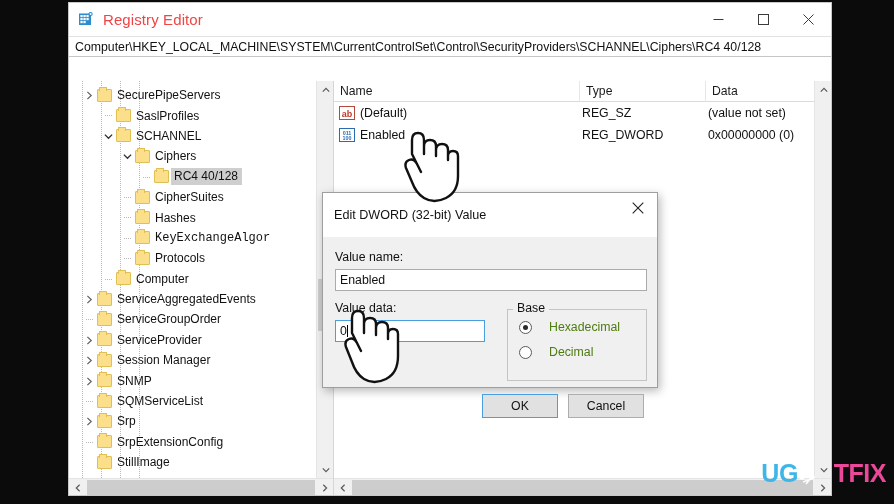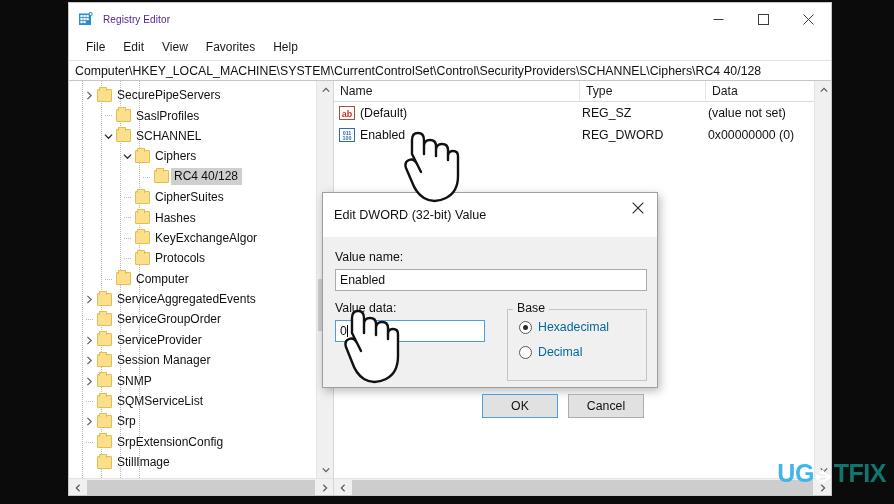--- a/index.html
+++ b/index.html
@@ -23,21 +23,21 @@
   
   .titlebar {
     position: relative; height: 32px; background: #ffffff;
     display: flex; align-items: center;
   }
   .app-icon {
     width: 16px; height: 16px; margin-left: 9px; margin-right: 9px;
     position: relative; flex: none;
   }
   .title-text {
-    font-size: 10px; color: #4c1d95; letter-spacing: .1px;
+    font-size: 15px; color: #ef4444; letter-spacing: .1px;
   }
   .winbtns { position: absolute; right: 0; top: 0; height: 32px; display: flex; }
   .winbtn {
     width: 45px; height: 32px; display: flex; align-items: center; justify-content: center;
     color: #3b3b3b;
   }
   .winbtn svg { display: block; }
 
   
   .menubar {
@@ -183,38 +183,38 @@
   .radio-row { position: absolute; display: flex; align-items: center; }
   .radio {
     width: 13px; height: 13px; border-radius: 50%;
     border: 1px solid #5a5a5a; background: #fff; position: relative;
     margin-right: 6px; flex: none;
   }
   .radio.on:after {
     content: ""; position: absolute; left: 3px; top: 3px;
     width: 5px; height: 5px; border-radius: 50%; background: #2b2b2b;
   }
-  .radio-label { font-size: 12.3px; color: #0369a1; }
+  .radio-label { font-size: 12.3px; color: #4d7c0f; margin-left: 11px; }
   .dbtn {
     position: absolute; width: 76px; height: 24px; background: #e1e1e1;
     border: 1px solid #adadad; font-size: 12.3px; color: #111;
     display: flex; align-items: center; justify-content: center;
   }
   .dbtn.default { border: 1px solid #4a9fe0; background: #e1e1e1; }
 
   
   .cursor { position: absolute; pointer-events: none; }
 
   
   #watermark {
     position: absolute; right: 8px; bottom: 16px;
     font-size: 25px; font-weight: bold; letter-spacing: -0.5px;
     display: flex; align-items: center;
   }
-  .wm-u { color: #3fb6e8; } .wm-rest { color: #0f766e; }
+  .wm-u { color: #3fb6e8; } .wm-rest { color: #ec4899; margin-left: 16px; }
   .wm-star { position: relative; width: 20px; height: 20px; }
 </style>
 </head>
 <body>
 
 <div id="root">
 
   <div id="regwin">
 
     <div class="titlebar">
@@ -249,27 +249,20 @@
         </div>
         <div class="winbtn">
           <svg width="11" height="11" viewBox="0 0 11 11">
             <line x1="0.5" y1="0.5" x2="10.5" y2="10.5" stroke="#3b3b3b" stroke-width="1"></line>
             <line x1="10.5" y1="0.5" x2="0.5" y2="10.5" stroke="#3b3b3b" stroke-width="1"></line>
           </svg>
         </div>
       </div>
     </div>
 
-    <div class="menubar">
-      <div class="menuitem">File</div>
-      <div class="menuitem">Edit</div>
-      <div class="menuitem">View</div>
-      <div class="menuitem">Favorites</div>
-      <div class="menuitem">Help</div>
-    </div>
 
     <div class="addrbar">
       <div class="addr-text">Computer\HKEY_LOCAL_MACHINE\SYSTEM\CurrentControlSet\Control\SecurityProviders\SCHANNEL\Ciphers\RC4 40/128</div>
     </div>
 
     <div class="regbody">
 
       <div class="treepane">
         <div class="tree-scrollarea">
 
@@ -338,21 +331,21 @@
               <div class="trow">
                 <span class="stub" style="left: 55px;"></span>
                 <span class="tw" style="margin-left: 51px;">
                   <span class="chev"></span>
                   <span class="folder"></span>
                   <span class="tlabel">Hashes</span>
                 </span>
               </div>
               <div class="trow">
                 <span class="stub" style="left: 55px;"></span>
-                <span class="tw" style="margin-left: 51px;">
+                <span class="tw" style="margin-left: 51px; font-family: Liberation Mono, monospace;">
                   <span class="chev"></span>
                   <span class="folder"></span>
                   <span class="tlabel">KeyExchangeAlgor</span>
                 </span>
               </div>
               <div class="trow">
                 <span class="stub" style="left: 55px;"></span>
                 <span class="tw" style="margin-left: 51px;">
                   <span class="chev"></span>
                   <span class="folder"></span>

